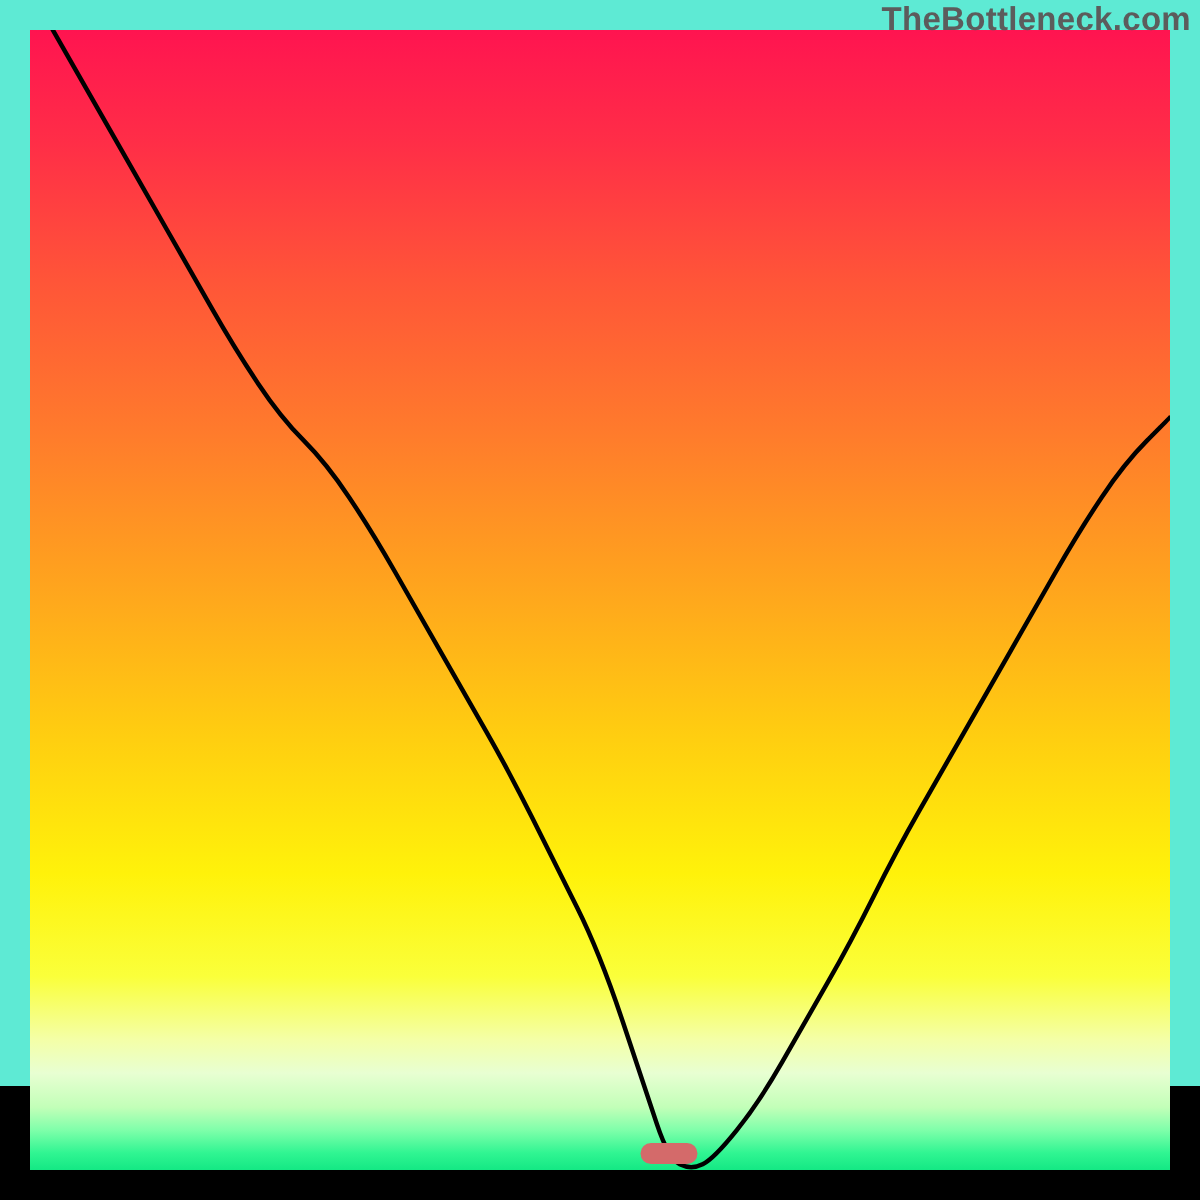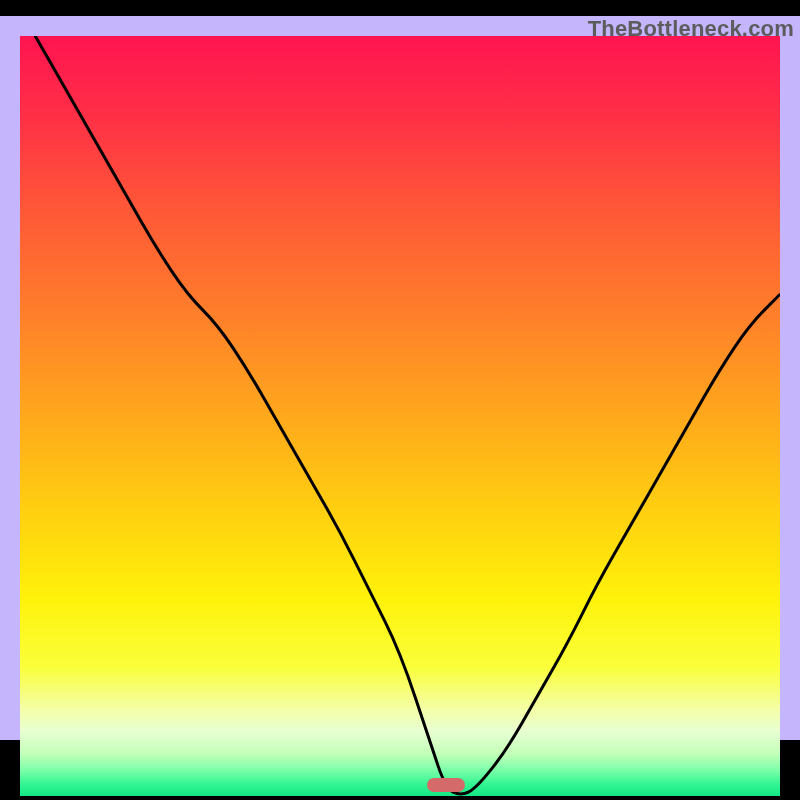--- a/index.html
+++ b/index.html
@@ -7,24 +7,24 @@
     padding: 0;
     width: 800px;
     height: 800px;
     background: #000;
     overflow: hidden;
     font-family: Arial, Helvetica, sans-serif;
   }
   .frame {
     position: absolute;
     left: 0;
-    top: 16px;
+    top: 0;
     width: 800px;
     height: 724px;
-    background: #c4b5fd;
+    background: #5eead4;
   }
   .plot {
     position: absolute;
     left: 20px;
     top: 20px;
     width: 760px;
     height: 760px;
     overflow: hidden;
   }
   .gradient {

